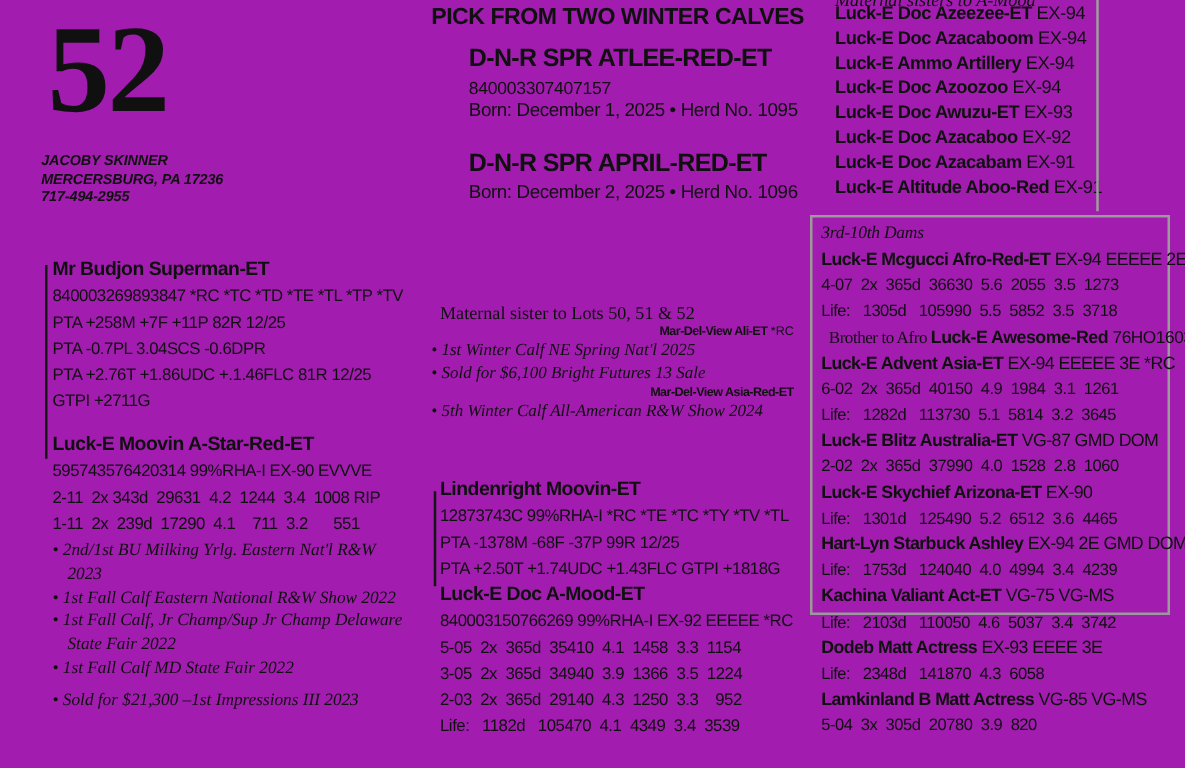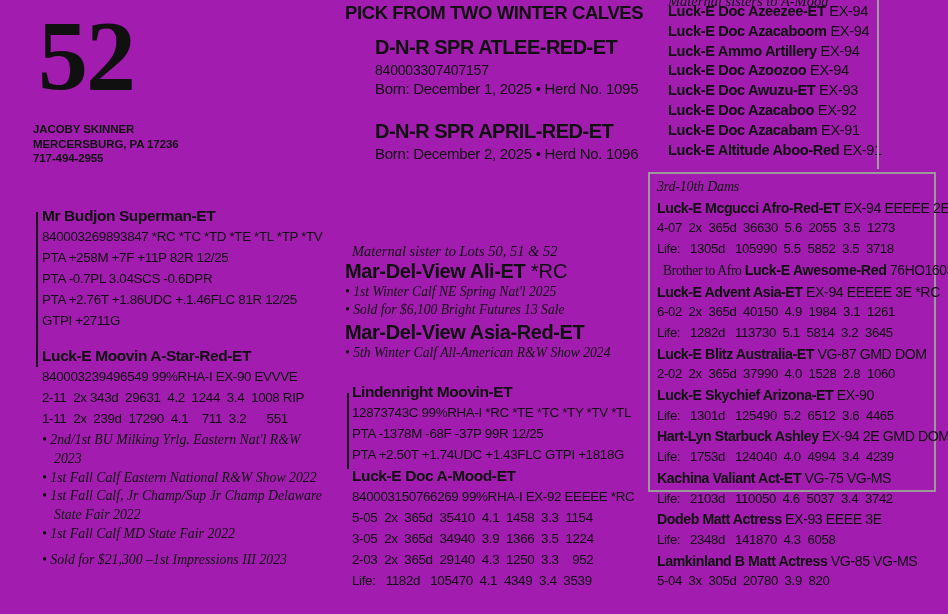--- a/index.html
+++ b/index.html
@@ -10,39 +10,39 @@
     font-family:"Liberation Sans", sans-serif;
   }
   .abs { position:absolute; }
   
   #lot-number {
     left:38px; top:6px; font-family:"Liberation Serif", serif;
     font-weight:bold; font-size:100px; line-height:1; letter-spacing:-2px;
   }
   
   #consignor { left:33px; top:122px; font-weight:bold; font-size:11.5px;
-    line-height:14.5px; letter-spacing:-0.1px; }
+    line-height:14.5px; letter-spacing:-0.1px;font-style:italic; }
   
   .ped-name { font-size:15.5px; font-weight:bold; letter-spacing:-0.4px; line-height:21px; white-space:pre; }
   .dataline { font-size:13.4px; letter-spacing:-0.35px; line-height:21px; white-space:pre; }
   .vrule { width:2px; background:#151515; }
   #sire-block { left:42px; top:205px; }
   #dam-block  { left:42px; top:345px; width:286px; }
   .bullets { margin-top:2px; font-family:"Liberation Serif", serif; font-style:italic;
     font-size:13.8px; line-height:18.8px; }
   .bullet { padding-left:12px; text-indent:-12px; }
   .bullet::before { content:"• "; }
   .bullet.gap { margin-top:7px; }
   
   #middle-title { left:345px; top:2px; font-size:18.5px; font-weight:bold; letter-spacing:-0.4px; }
   .calf-name { font-size:20px; font-weight:bold; letter-spacing:-0.5px; }
   .calf-id { font-size:14px; letter-spacing:-0.2px; }
   .calf-born { font-size:15px; letter-spacing:-0.3px; }
-  #maternal-note, .serif-note { font-family:"Liberation Serif", serif; font-style:italic; font-size:14.5px; }
-  .sis-name { font-size:20px; font-weight:bold; letter-spacing:-0.4px; }
+  #maternal-note, .serif-note { font-family:"Liberation Serif", serif; font-size:14.5px; }
+  .sis-name { font-size:10px; font-weight:bold; letter-spacing:-0.4px;text-align:right; }
   .sis-suffix { font-weight:normal; letter-spacing:0; }
   .sis-bullets { font-family:"Liberation Serif", serif; font-style:italic; font-size:13.6px; line-height:18px; }
   #ped2-block { left:352px; top:381px; width:290px; }
   
   #right-note { left:668px; top:-7px; font-family:"Liberation Serif", serif; font-style:italic; font-size:14.5px; }
   #sisters-list { left:668px; top:2px; }
   .sister-row { font-size:14.6px; line-height:19.8px; letter-spacing:-0.35px; white-space:pre; }
   .sister-row .sn { font-weight:bold; }
   #right-vline { left:877px; top:0; height:169px; width:2px; background:#9e9e9e; }
   #dams-box { left:648px; top:172px; width:288px; height:320px;
@@ -78,21 +78,21 @@
         <div class="dataline">PTA +258M +7F +11P 82R 12/25</div>
         <div class="dataline">PTA -0.7PL 3.04SCS -0.6DPR</div>
         <div class="dataline">PTA +2.76T +1.86UDC +.1.46FLC 81R 12/25</div>
         <div class="dataline">GTPI +2711G</div>
       </div>
   </div>
 
   <div id="dam-block" class="abs">
     <div class="ped-name">Luck-E Moovin A-Star-Red-ET</div>
     <div id="dam-lines">
-        <div class="dataline">840003239496549 99%RHA-I EX-90 EVVVE</div>
+        <div class="dataline">595743576420314 99%RHA-I EX-90 EVVVE</div>
         <div class="dataline">2-11  2x 343d  29631  4.2  1244  3.4  1008 RIP</div>
         <div class="dataline">1-11  2x  239d  17290  4.1    711  3.2      551</div>
       </div>
     <div id="dam-bullets" class="bullets">
         <div class="bullet">2nd/1st BU Milking Yrlg. Eastern Nat'l R&amp;W 2023</div>
         <div class="bullet">1st Fall Calf Eastern National R&amp;W Show 2022</div>
         <div class="bullet">1st Fall Calf, Jr Champ/Sup Jr Champ Delaware State Fair 2022</div>
         <div class="bullet">1st Fall Calf MD State Fair 2022</div>
         <div class="bullet gap">Sold for $21,300 –1st Impressions III 2023</div>
       </div>

